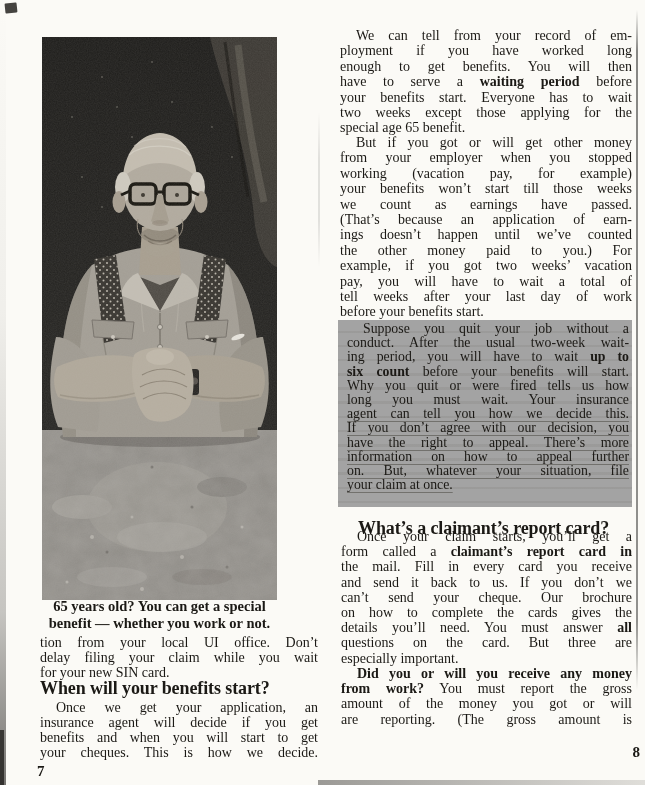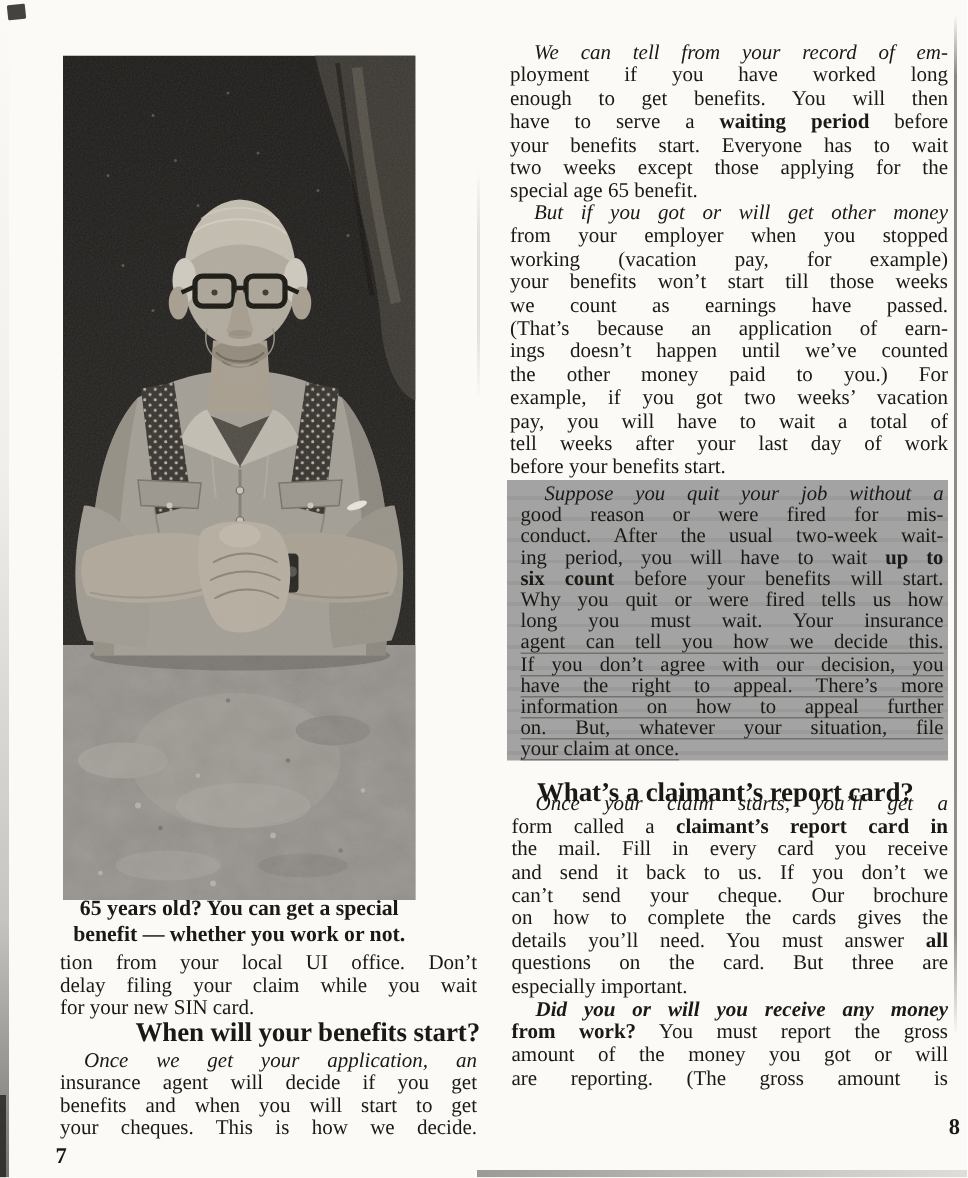--- a/index.html
+++ b/index.html
@@ -4,35 +4,35 @@
 <style>
   html,body{margin:0;padding:0;background:#ffffff;}
   .page{
     position:relative;width:645px;height:785px;overflow:hidden;
     background:#fbfaf6;color:#1b1915;
     font-family:"Liberation Serif", serif;
   }
   
   .ln{display:block;text-align:justify;text-align-last:justify;white-space:nowrap;}
   .ln.last{text-align-last:left;}
-  .ln.ind{padding-left:16px;font-style:italic;}
+  .ln.ind{padding-left:16px;}
   .ln.ul{text-decoration:underline;text-decoration-thickness:1px;
          text-decoration-color:rgba(75,72,66,0.55);text-underline-offset:2.5px;}
   .para{position:absolute;}
   b{font-weight:bold;}
 
   
   .photo{position:absolute;left:42px;top:37px;width:235px;height:563px;margin:0;}
   .photo svg{display:block;}
   .caption{position:absolute;left:42px;top:598px;width:235px;
            font-weight:bold;font-size:14.5px;line-height:16.5px;}
   .caption .ln{text-align:center;text-align-last:center;}
   .pL1{left:40px;top:635px;width:278px;font-size:14px;line-height:15px;}
   .headL{position:absolute;left:40px;top:678px;width:280px;margin:0;
-         font-size:18px;font-weight:bold;letter-spacing:-0.1px;text-align:right;}
+         font-size:18px;font-weight:bold;letter-spacing:-0.1px;}
   .pL2{left:40px;top:700px;width:278px;font-size:14px;line-height:15px;}
   .pagenum{position:absolute;font-weight:bold;font-size:15px;}
   .p7{left:37px;top:763px;}
   .p8{left:560px;top:744px;width:80px;text-align:right;}
 
   
   .pR1{left:340px;top:28px;width:292px;font-size:14px;line-height:15.4px;}
   .pR2{left:340px;top:135px;width:292px;font-size:14px;line-height:15.4px;}
   .highlight{position:absolute;left:338px;top:320px;width:294px;height:187px;
              background:#a3a3a3;}
@@ -266,21 +266,20 @@
         <div class="ln"><span>the other money paid to you.) For</span></div>
         <div class="ln"><span>example, if you got two weeks’ vacation</span></div>
         <div class="ln"><span>pay, you will have to wait a total of</span></div>
         <div class="ln"><span>tell weeks after your last day of work</span></div>
         <div class="ln last"><span>before your benefits start.</span></div>
       </div>
 
     <div class="highlight">
       <div class="para pR3" style="position:relative;">
           <div class="ln ind"><span>Suppose you quit your job without a</span></div>
-          <div class="ln"><span>good reason or were fired for mis-</span></div>
           <div class="ln"><span>conduct. After the usual two-week wait-</span></div>
           <div class="ln"><span>ing period, you will have to wait </span><b>up to</b></div>
           <div class="ln"><b>six count</b><span> before your benefits will start.</span></div>
           <div class="ln"><span>Why you quit or were fired tells us how</span></div>
           <div class="ln"><span>long you must wait. Your insurance</span></div>
           <div class="ln ul"><span>agent can tell you how we decide this.</span></div>
           <div class="ln ul"><span>If you don’t agree with our decision, you</span></div>
           <div class="ln ul"><span>have the right to appeal. There’s more</span></div>
           <div class="ln ul"><span>information on how to appeal further</span></div>
           <div class="ln ul"><span>on. But, whatever your situation, file</span></div>

